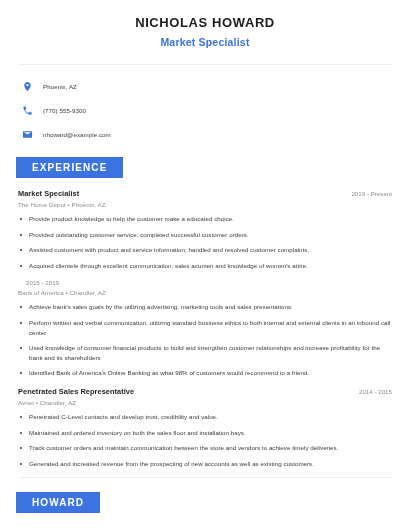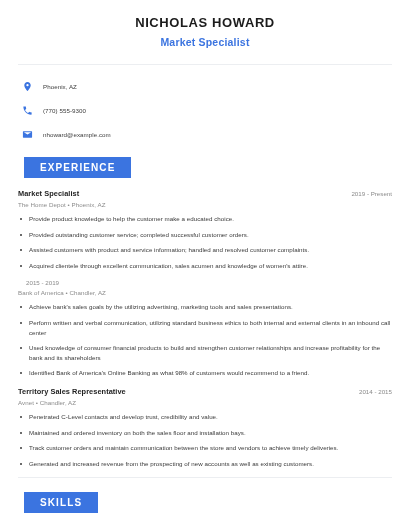--- a/index.html
+++ b/index.html
@@ -79,21 +79,21 @@
     margin-top: 14px;
   }
   .section-badge {
     display: inline-block;
     background: #3b74e0;
     color: #ffffff;
     font-size: 10px;
     font-weight: bold;
     letter-spacing: 1.1px;
     padding: 5px 16px 5px 16px;
-    margin-left: 24px;
+    margin-left: 16px;
   }
 
   
   .experience {
     padding: 0 18px 0 18px;
     margin-top: 11px;
   }
   .job {
     margin-bottom: 9px;
   }
@@ -231,39 +231,39 @@
       <ul class="bullets">
         <li class="bullet">Achieve bank's sales goals by the utilizing advertising, marketing tools and sales presentations.</li>
         <li class="bullet">Perform written and verbal communication, utilizing standard business ethics to both internal and external clients in an inbound call center</li>
         <li class="bullet">Used knowledge of consumer financial products to build and strengthen customer relationships and increase profitability for the bank and its shareholders</li>
         <li class="bullet">Identified Bank of America's Online Banking as what 98% of customers would recommend to a friend.</li>
       </ul>
     </div>
 
     <div class="job">
       <div class="job-head">
-        <span class="job-role">Territory Sales Representative</span>
+        <span class="job-role">Penetrated Sales Representative</span>
         <span class="job-dates">2014 - 2015</span>
       </div>
       <div class="job-company">Avnet • Chandler, AZ</div>
       <ul class="bullets">
         <li class="bullet">Penetrated C-Level contacts and develop trust, credibility and value.</li>
         <li class="bullet">Maintained and ordered inventory on both the sales floor and installation bays.</li>
         <li class="bullet">Track customer orders and maintain communication between the store and vendors to achieve timely deliveries.</li>
         <li class="bullet">Generated and increased revenue from the prospecting of new accounts as well as existing customers.</li>
       </ul>
     </div>
 
   </div>
 
   <div class="skills-divider"></div>
 
   <div class="skills-section">
     <div class="section-badge-wrap">
-      <span class="section-badge">SKILLS</span>
+      <span class="section-badge">HOWARD</span>
     </div>
     <div class="skills-tags">
       
       
       
       
       
       
       
     </div>

